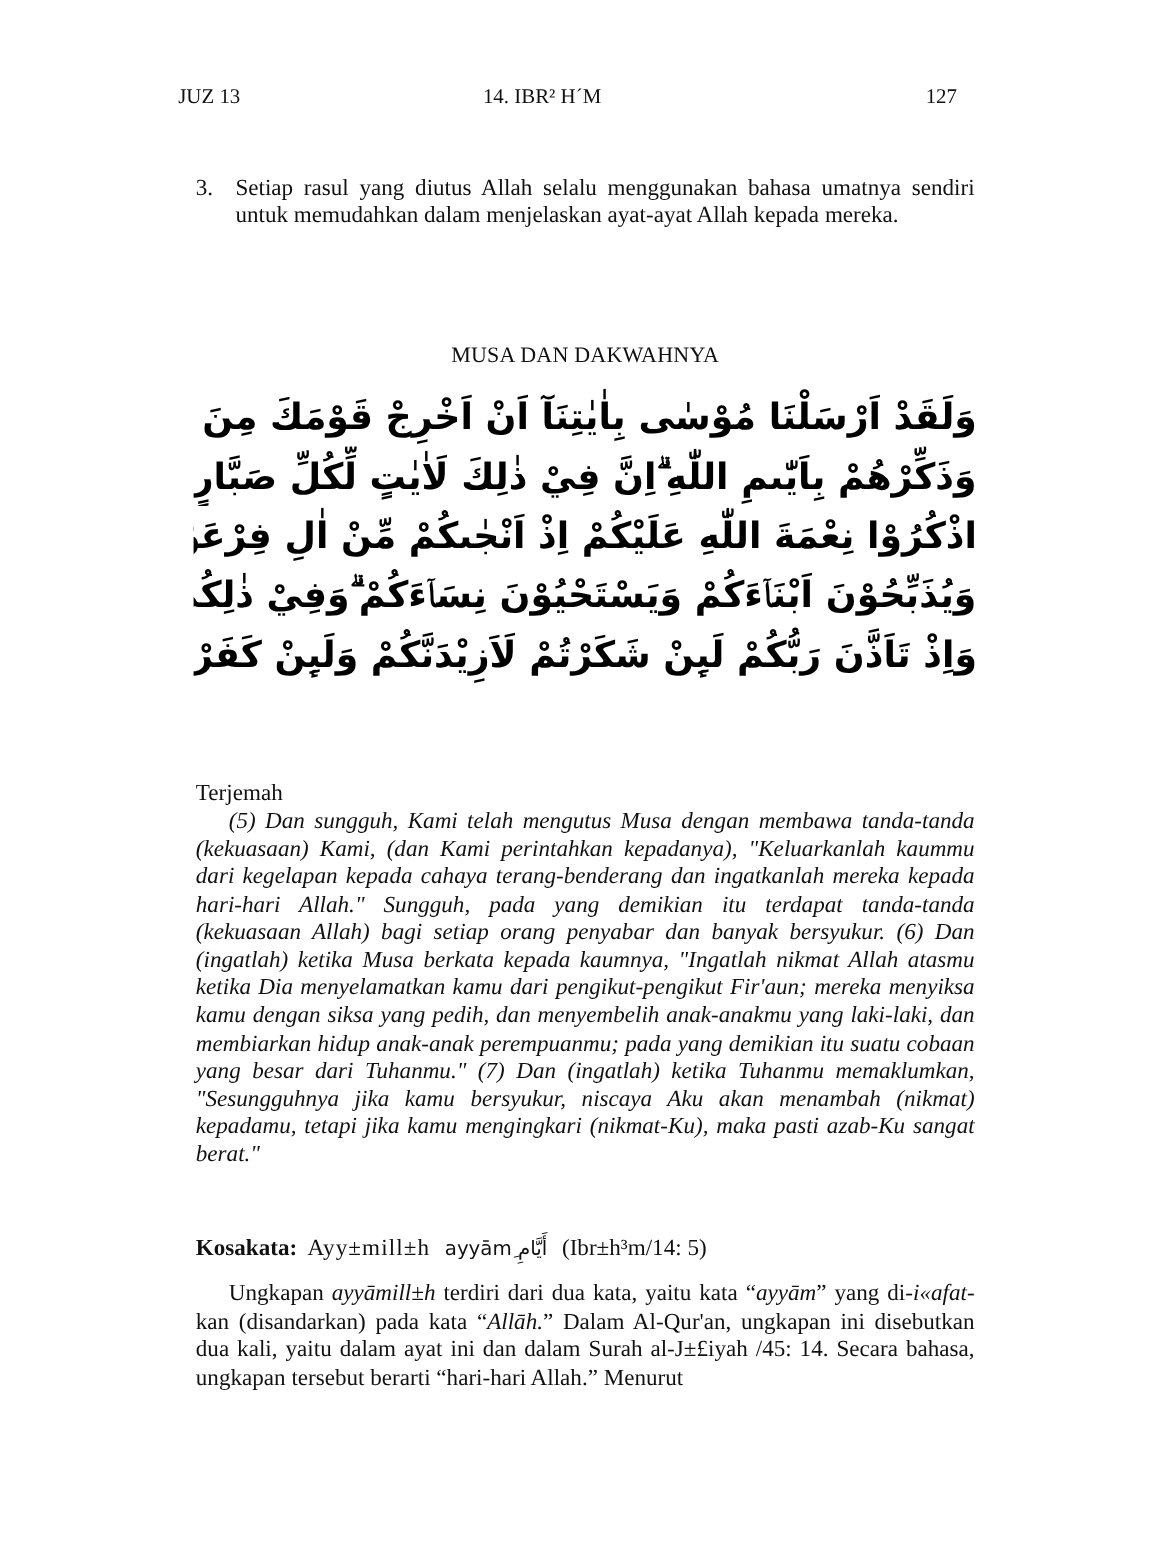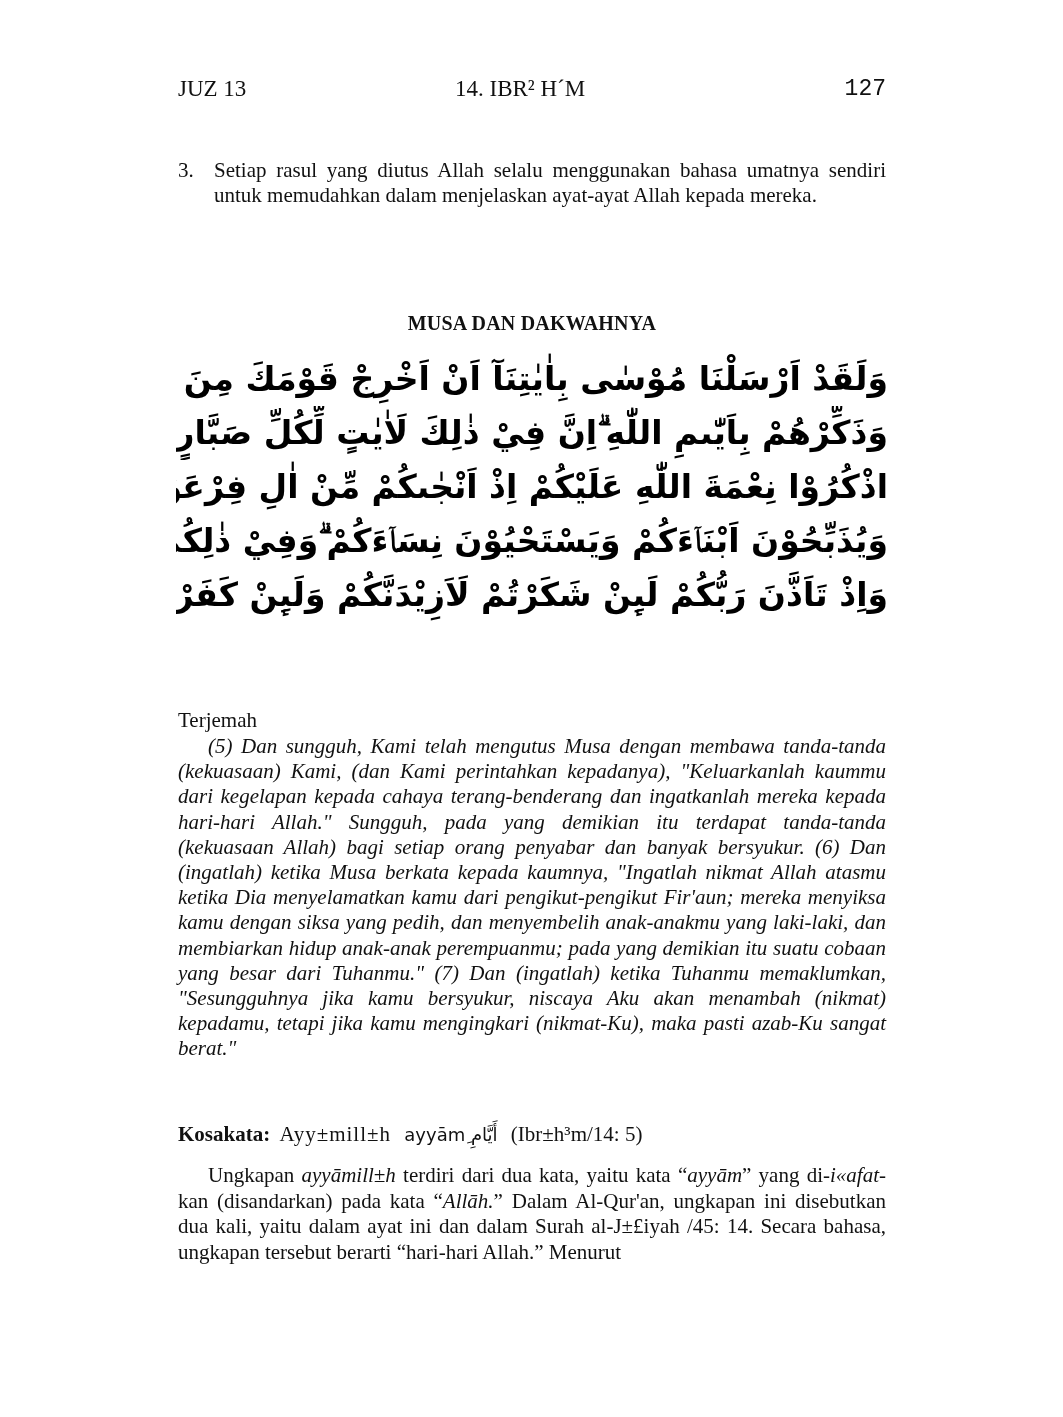--- a/index.html
+++ b/index.html
@@ -11,29 +11,29 @@
       width: 1063px;
       height: 1417px;
       position: relative;
       overflow: hidden;
       font-family: "Liberation Serif", "DejaVu Serif", serif;
       color: #111111;
     }
     .running-head {
       position: absolute;
       top: 76px;
-      left: 178px;
+      left: 162px;
       width: 708px;
       height: 26px;
-      font-size: 23px;
+      font-size: 19px;
       line-height: 26px;
     }
     .running-head .juz { position: absolute; left: 0; top: 0; }
     .running-head .surah { position: absolute; left: 277px; top: 0; }
-    .running-head .page-no { position: absolute; right: 0; top: 0; font-family: Liberation Mono, monospace; }
+    .running-head .page-no { position: absolute; right: 0; top: 0; }
 
     .numbered-point {
       position: absolute;
       top: 158px;
       left: 178px;
       width: 708px;
       font-size: 21px;
       line-height: 25px;
     }
     .numbered-point .num {
@@ -46,21 +46,21 @@
       text-align: justify;
       text-align-last: left;
     }
 
     .section-title {
       position: absolute;
       top: 310px;
       left: 178px;
       width: 708px;
       text-align: center;
-      font-weight: bold;
+      font-weight: normal;
       font-size: 20px;
       line-height: 26px;
       letter-spacing: 0.2px;
     }
 
     .arabic-block {
       position: absolute;
       top: 352px;
       left: 176px;
       width: 712px;

